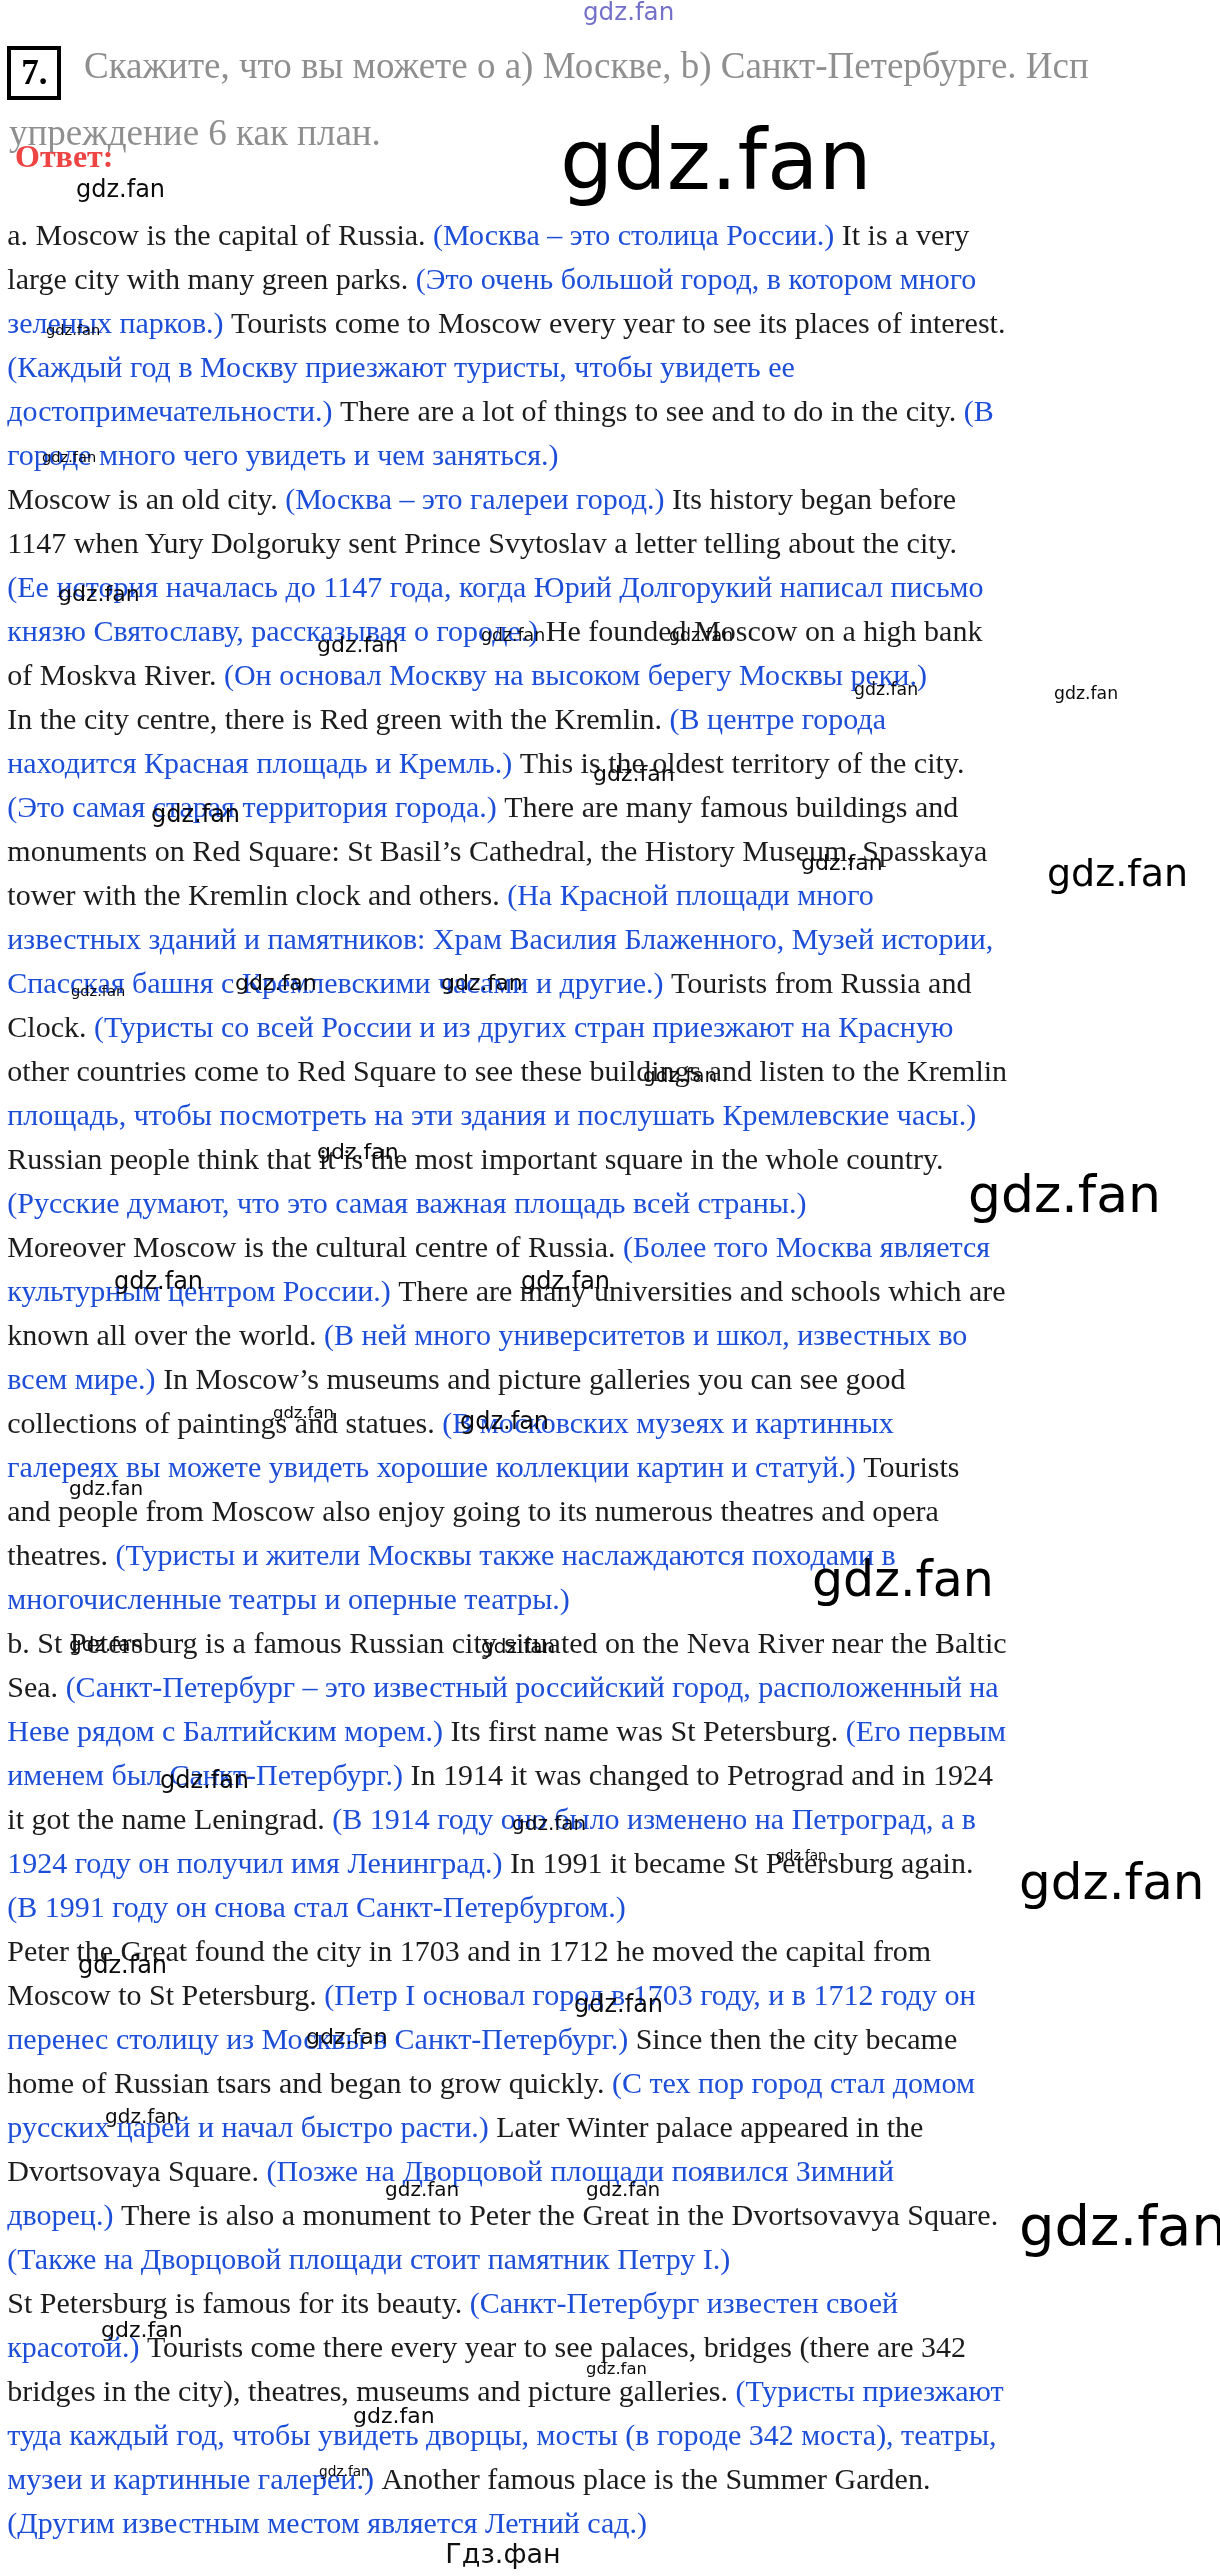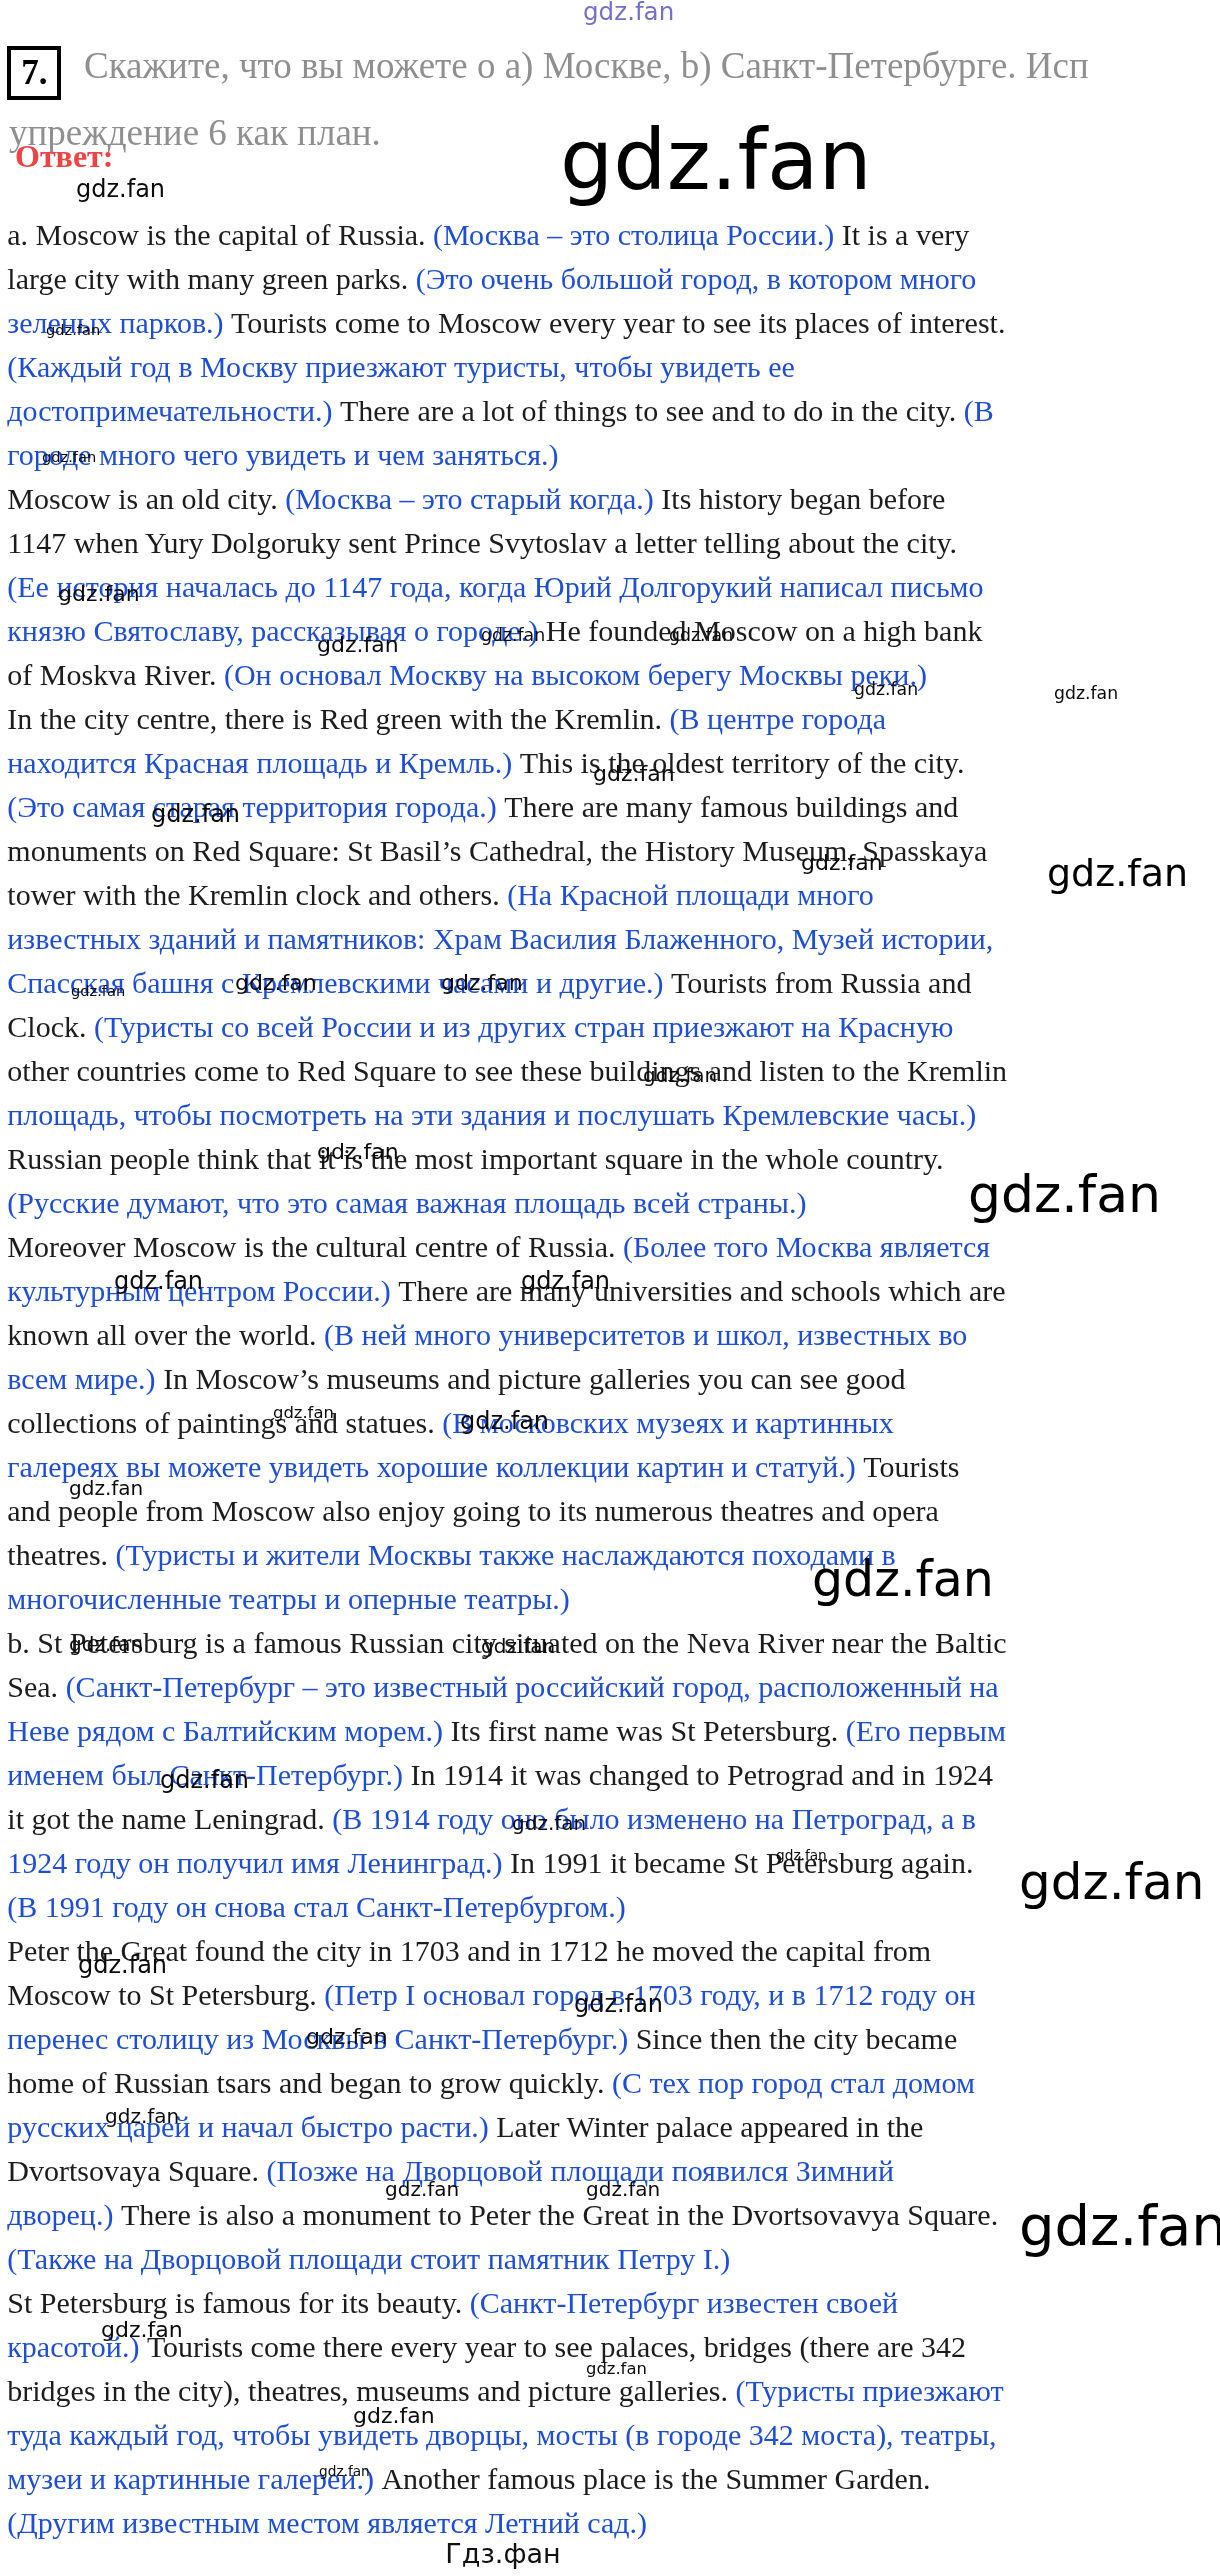--- a/index.html
+++ b/index.html
@@ -74,21 +74,21 @@
 
   <div id="answer-label">Ответ:</div>
 
   <div id="body-text">
       <div class="bodyline"><span class="seg-en">a. Moscow is the capital of Russia. </span><span class="seg-ru">(Москва – это столица России.) </span><span class="seg-en">It is a very</span></div>
       <div class="bodyline"><span class="seg-en">large city with many green parks. </span><span class="seg-ru">(Это очень большой город, в котором много</span></div>
       <div class="bodyline"><span class="seg-ru">зеленых парков.) </span><span class="seg-en">Tourists come to Moscow every year to see its places of interest.</span></div>
       <div class="bodyline"><span class="seg-ru">(Каждый год в Москву приезжают туристы, чтобы увидеть ее</span></div>
       <div class="bodyline"><span class="seg-ru">достопримечательности.) </span><span class="seg-en">There are a lot of things to see and to do in the city. </span><span class="seg-ru">(В</span></div>
       <div class="bodyline"><span class="seg-ru">городе много чего увидеть и чем заняться.)</span></div>
-      <div class="bodyline"><span class="seg-en">Moscow is an old city. </span><span class="seg-ru">(Москва – это старый когда.) </span><span class="seg-en">Its history began before</span></div>
+      <div class="bodyline"><span class="seg-en">Moscow is an old city. </span><span class="seg-ru">(Москва – это галереи город.) </span><span class="seg-en">Its history began before</span></div>
       <div class="bodyline"><span class="seg-en">1147 when Yury Dolgoruky sent Prince Svytoslav a letter telling about the city.</span></div>
       <div class="bodyline"><span class="seg-ru">(Ее история началась до 1147 года, когда Юрий Долгорукий написал письмо</span></div>
       <div class="bodyline"><span class="seg-ru">князю Святославу, рассказывая о городе.) </span><span class="seg-en">He founded Moscow on a high bank</span></div>
       <div class="bodyline"><span class="seg-en">of Moskva River. </span><span class="seg-ru">(Он основал Москву на высоком берегу Москвы реки.)</span></div>
       <div class="bodyline"><span class="seg-en">In the city centre, there is Red green with the Kremlin. </span><span class="seg-ru">(В центре города</span></div>
       <div class="bodyline"><span class="seg-ru">находится Красная площадь и Кремль.) </span><span class="seg-en">This is the oldest territory of the city.</span></div>
       <div class="bodyline"><span class="seg-ru">(Это самая старая территория города.) </span><span class="seg-en">There are many famous buildings and</span></div>
       <div class="bodyline"><span class="seg-en">monuments on Red Square: St Basil’s Cathedral, the History Museum, Spasskaya</span></div>
       <div class="bodyline"><span class="seg-en">tower with the Kremlin clock and others. </span><span class="seg-ru">(На Красной площади много</span></div>
       <div class="bodyline"><span class="seg-ru">известных зданий и памятников: Храм Василия Блаженного, Музей истории,</span></div>

